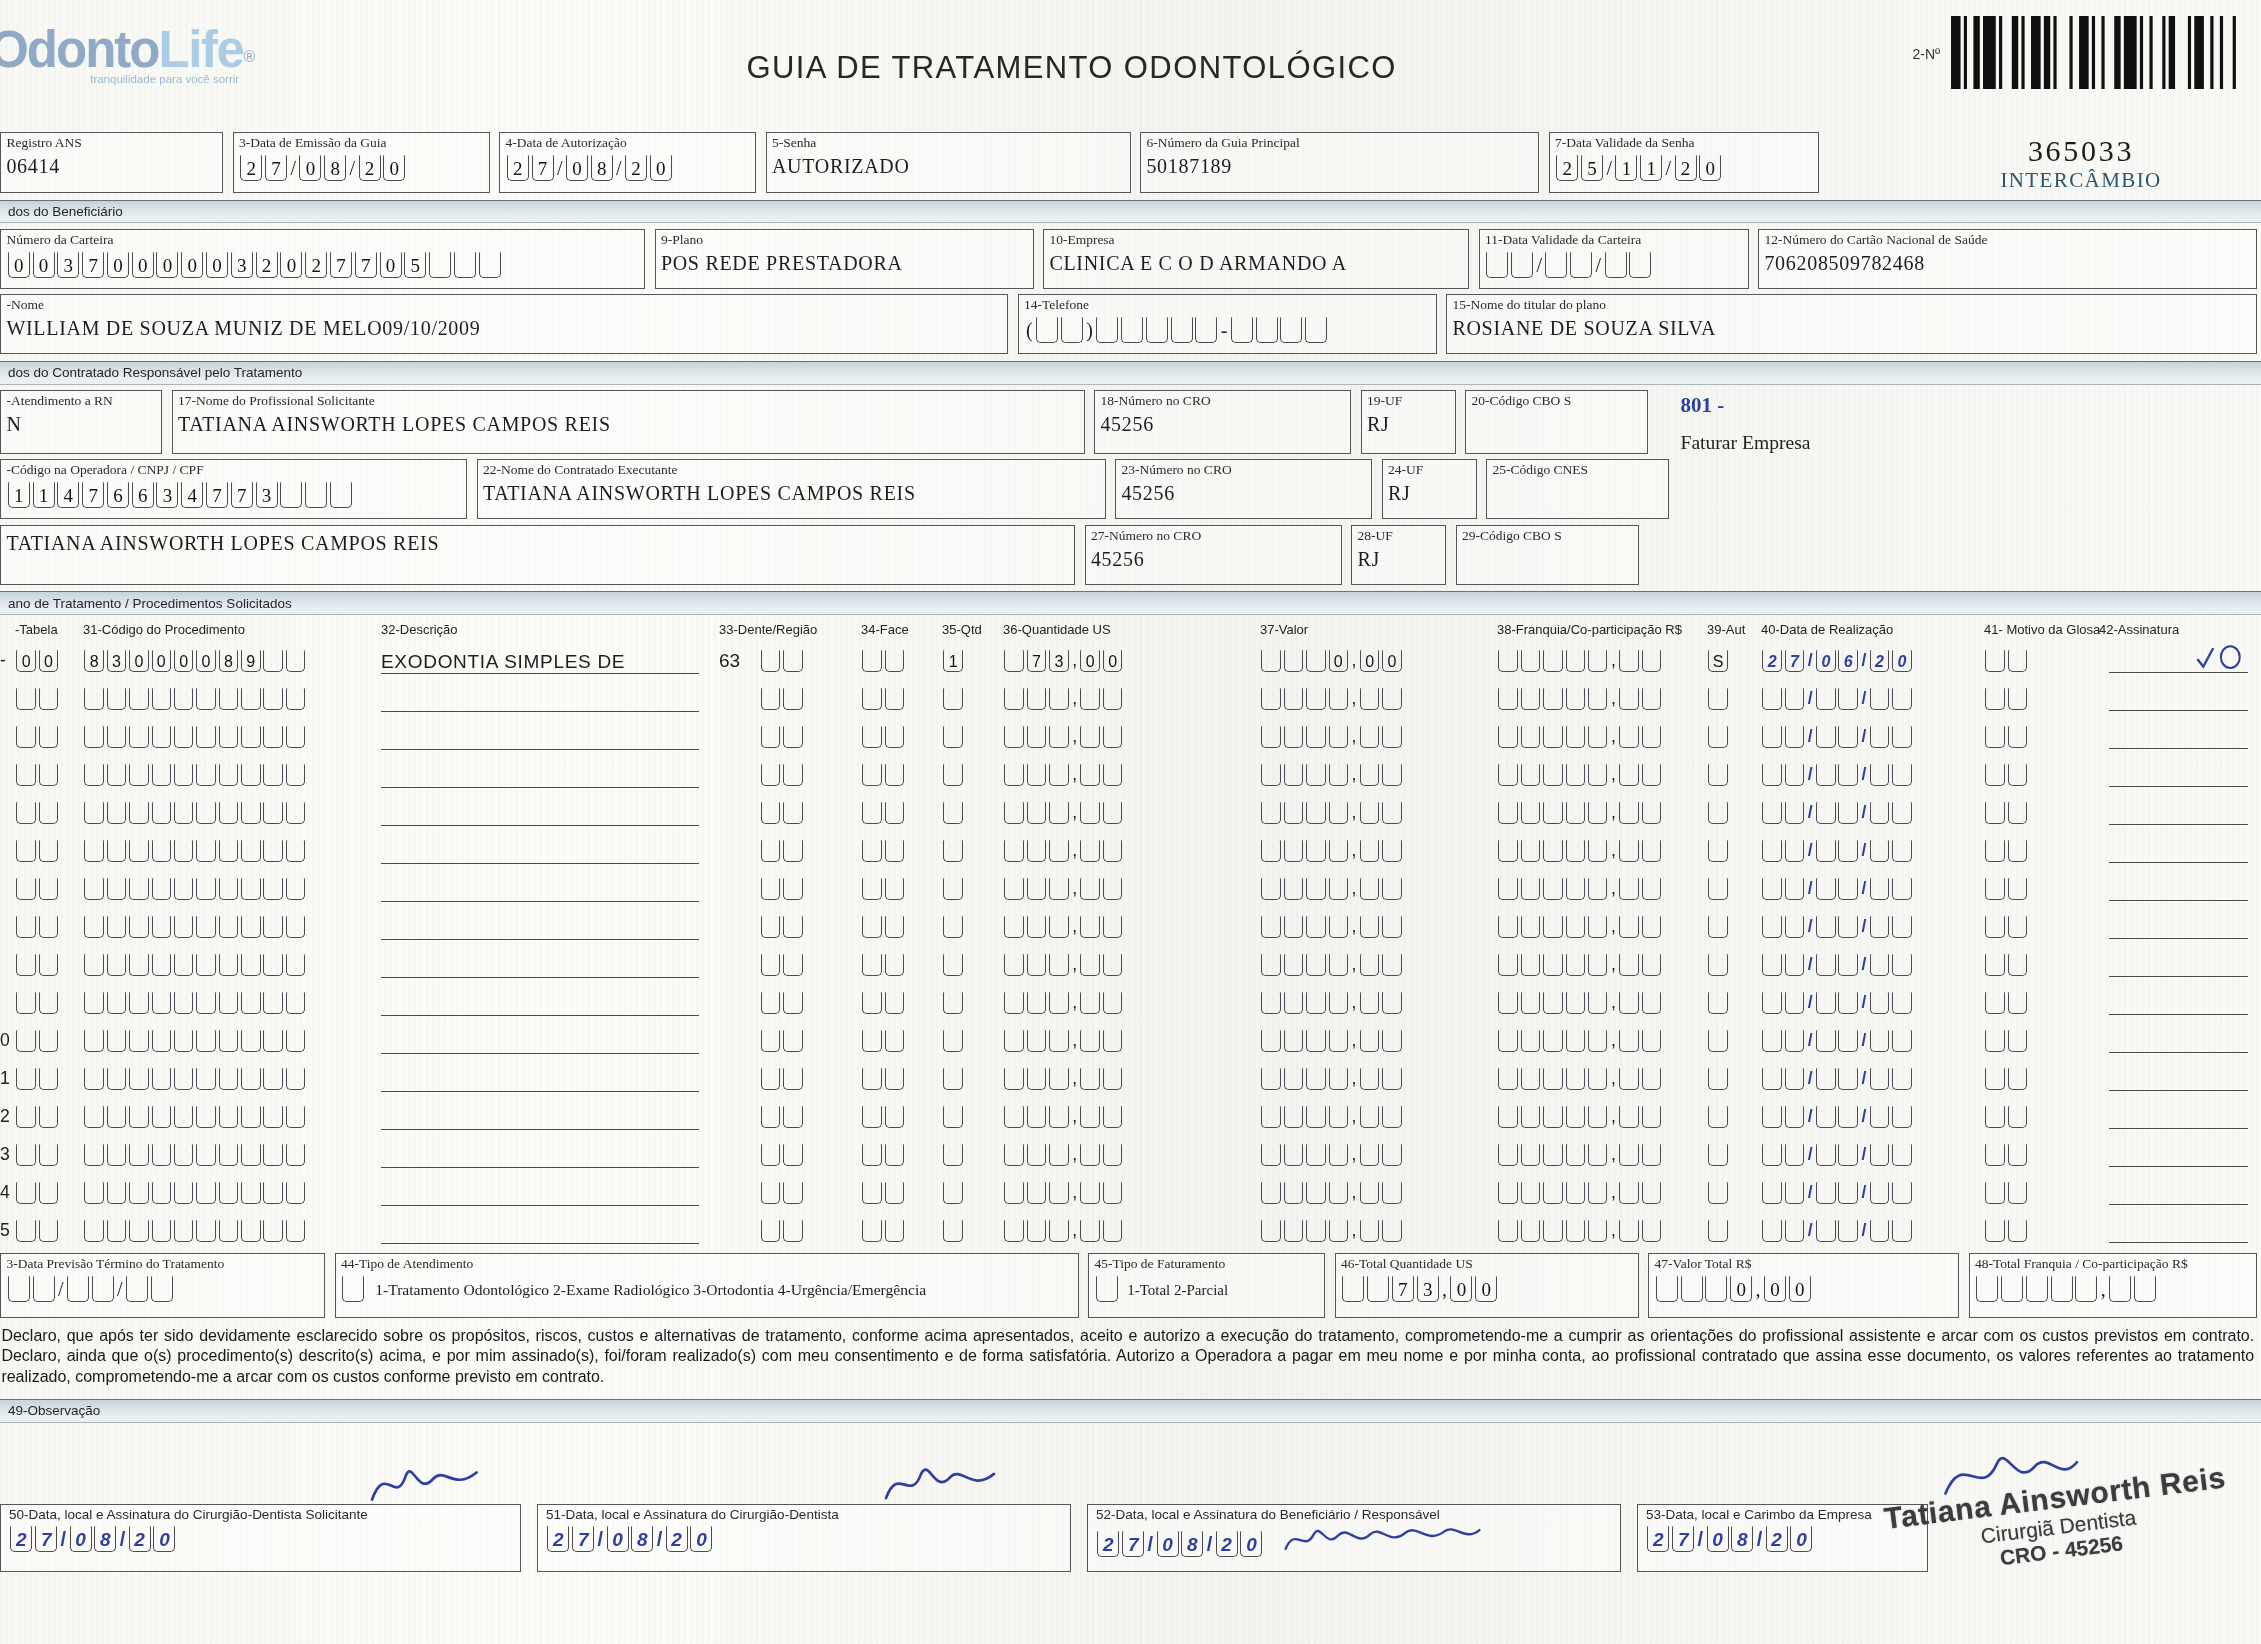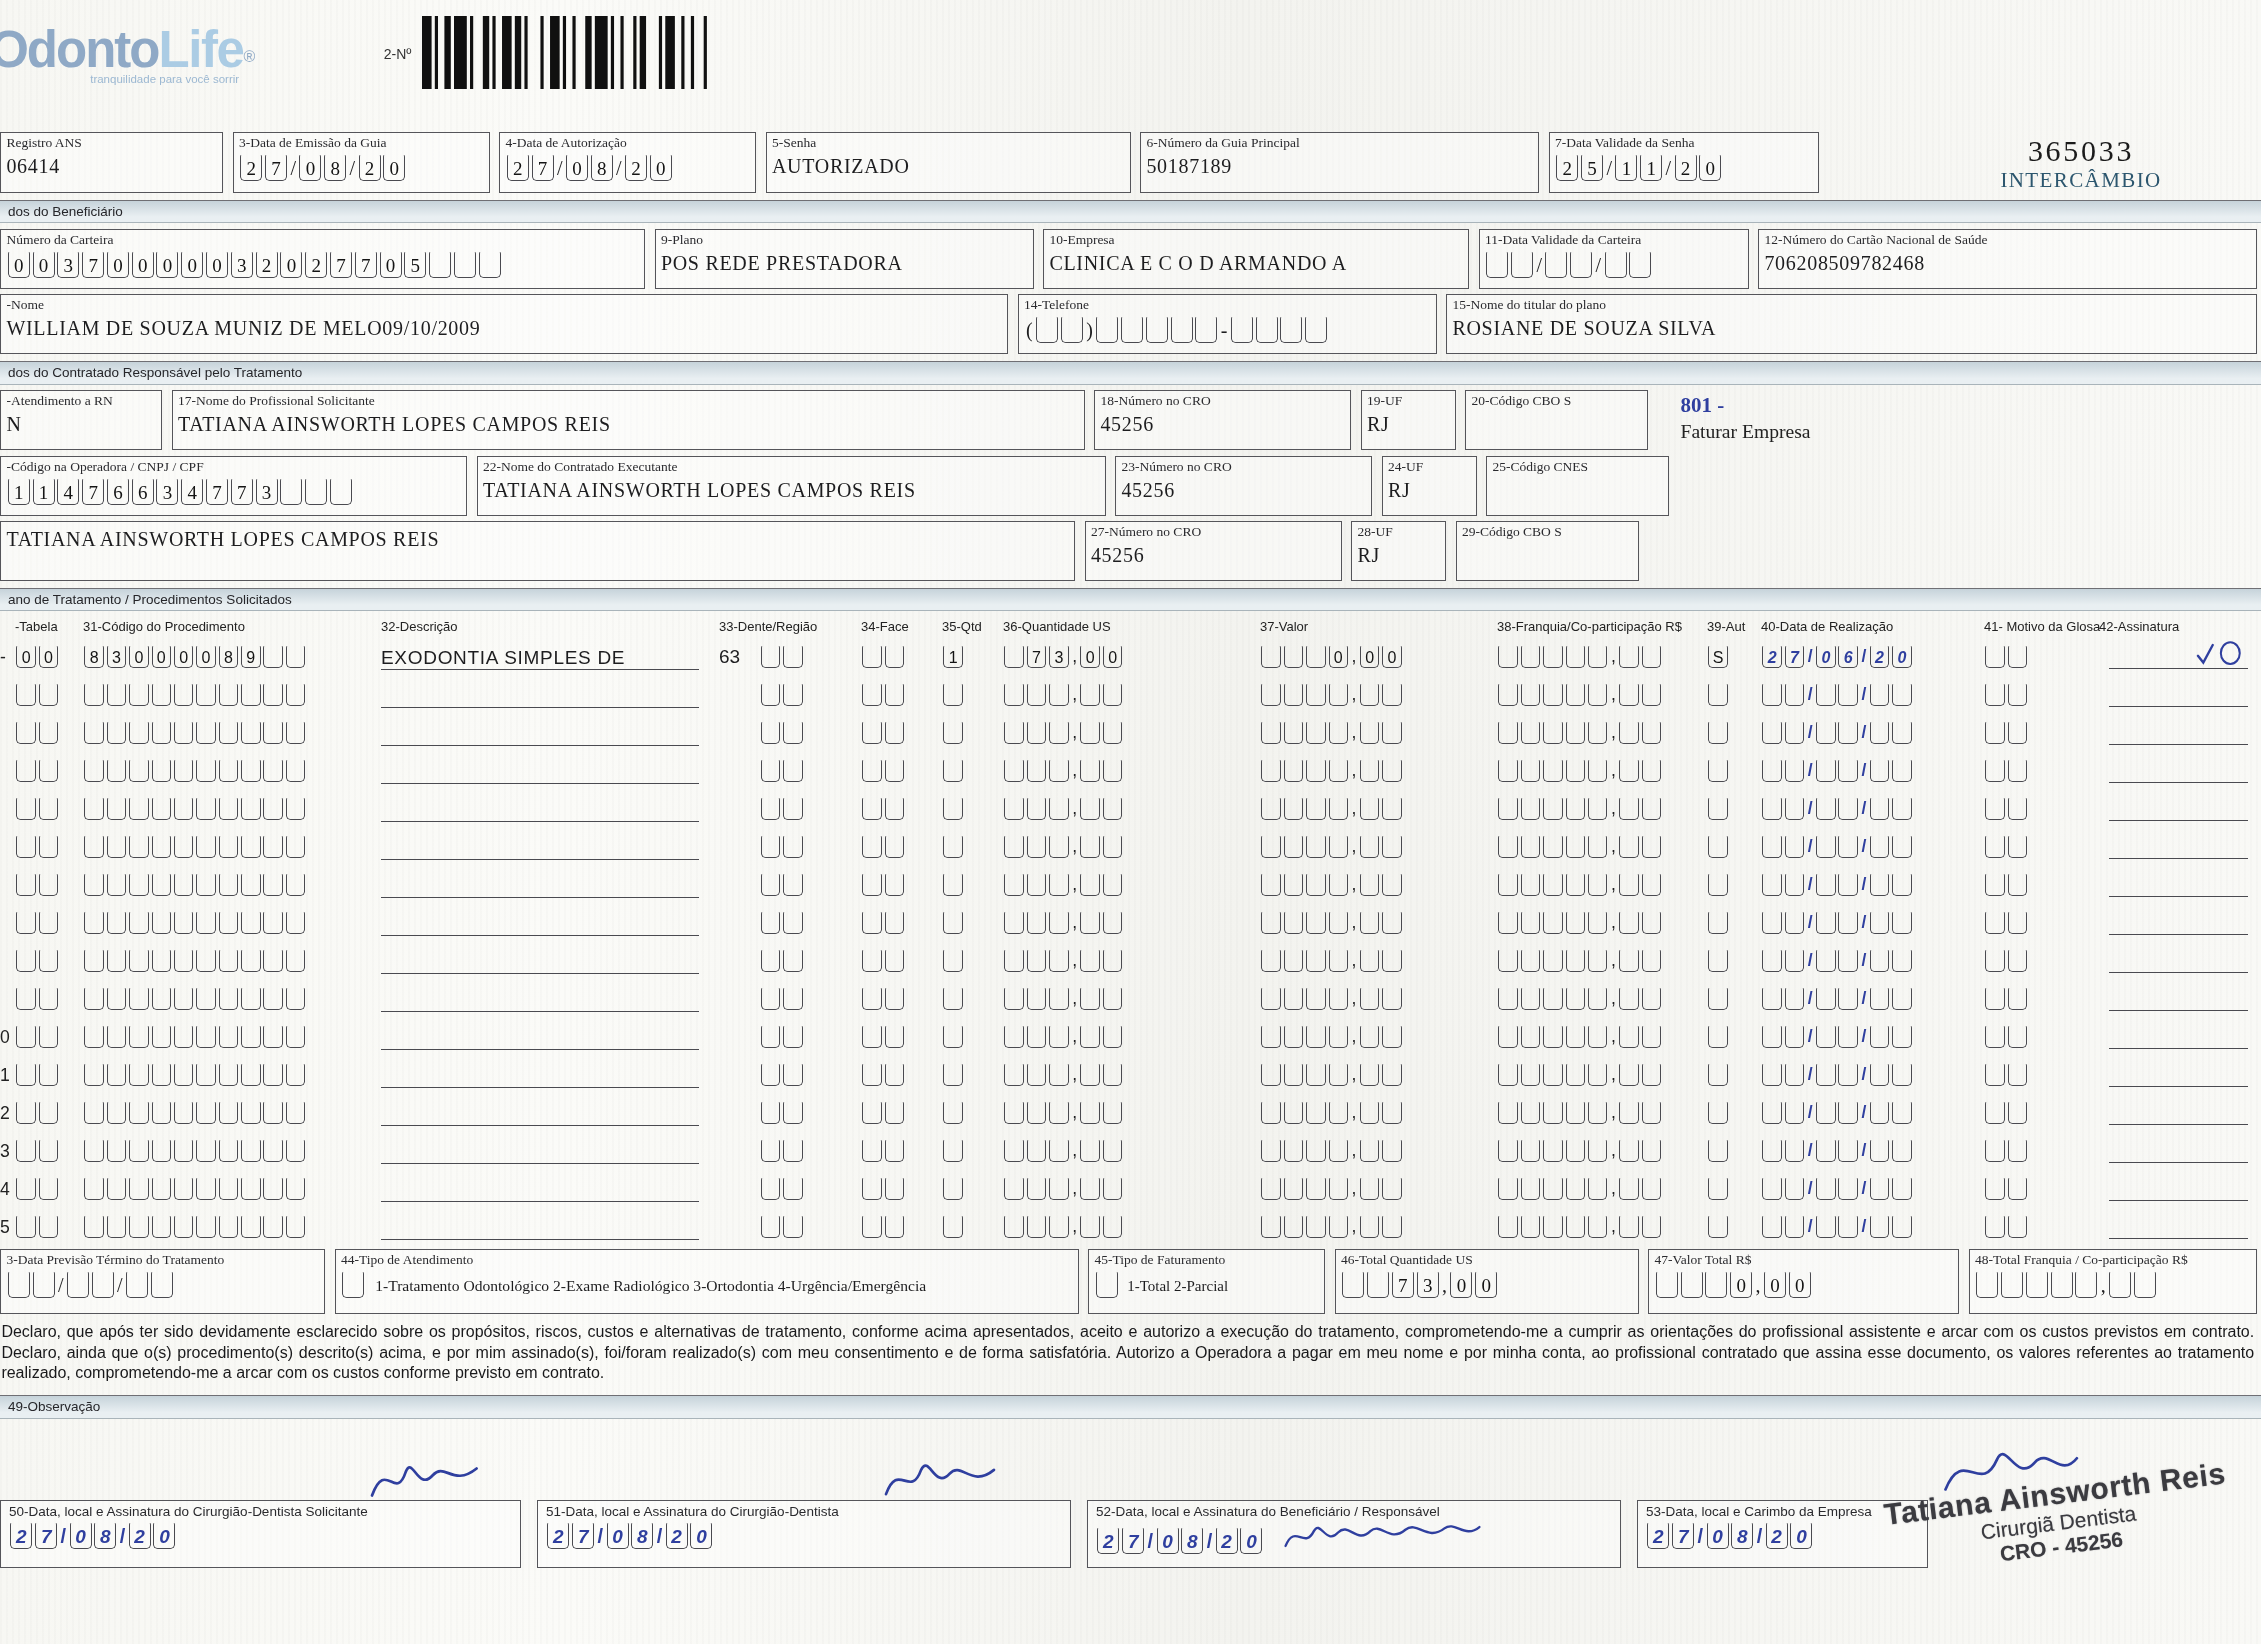--- a/index.html
+++ b/index.html
@@ -49,21 +49,21 @@
     width:22px; height:26px; border:1.7px solid #4a4a50; border-top:none;
     border-radius:1.4px 1.4px 4.7px 4.7px; margin:0 1.4px;
     display:flex; align-items:flex-end; justify-content:center;
     font-size:19px; line-height:23px; color:#141414;
   }
   .sep{ font-size:20px; margin:0 2px; line-height:26px; }
   .hand .cb{ color:#2f3f9f; font-weight:bold; font-style:italic; }
   .hand .sep{ color:#2f3f9f; font-weight:bold; }
   .bluenote{ margin-left:23px; padding-top:2.7px; }
   .bluenote .l1{ font-size:21px; color:#2f3f9f; font-weight:bold; }
-  .bluenote .l2{ font-size:19.6px; color:#222; margin-top:3px;text-align:right; }
+  .bluenote .l2{ font-size:19.6px; color:#222; margin-top:14px;text-align:right; }
   
   .grid-cols{
     display:grid;
     grid-template-columns:15px 68px 298px 338px 142px 81px 61px 257px 237px 210px 54px 223px 115px 164px;
   }
   .thead{ height:24px; align-items:center; font-size:13px; white-space:nowrap; color:#222; margin-top:2.7px; }
   .prow{ height:38px; align-items:center; }
   .pcell{ display:flex; align-items:center; position:relative; overflow:visible; }
   .ptable .comb{ margin-top:0; }
   .ptable .cb{ width:19.6px; height:21.6px; font-size:16px; line-height:19px; margin:0 1.4px; }
@@ -95,20 +95,21 @@
 
 <div class="page">
 
   <div class="hdr">
     <div class="logo">
       <div class="logo-word">
         <span class="logo-odonto">Odonto</span><span class="logo-life">Life</span><span class="logo-reg">®</span>
       </div>
       <div class="logo-tag">tranquilidade para você sorrir</div>
     </div>
+    <div class="title">GUIA DE TRATAMENTO ODONTOLÓGICO</div>
     <div class="bcwrap">
       <span class="bclabel">2-Nº</span>
       <svg id="barcode" width="291" height="73" viewBox="0 0 400 100" preserveAspectRatio="none">
           <rect x="0" y="0" width="13.200000000000001" height="100"></rect>
           <rect x="17.6" y="0" width="4.4" height="100"></rect>
           <rect x="30.8" y="0" width="8.8" height="100"></rect>
           <rect x="44" y="0" width="17.6" height="100"></rect>
           <rect x="66" y="0" width="4.4" height="100"></rect>
           <rect x="83.60000000000001" y="0" width="8.8" height="100"></rect>
           <rect x="96.80000000000001" y="0" width="4.4" height="100"></rect>

